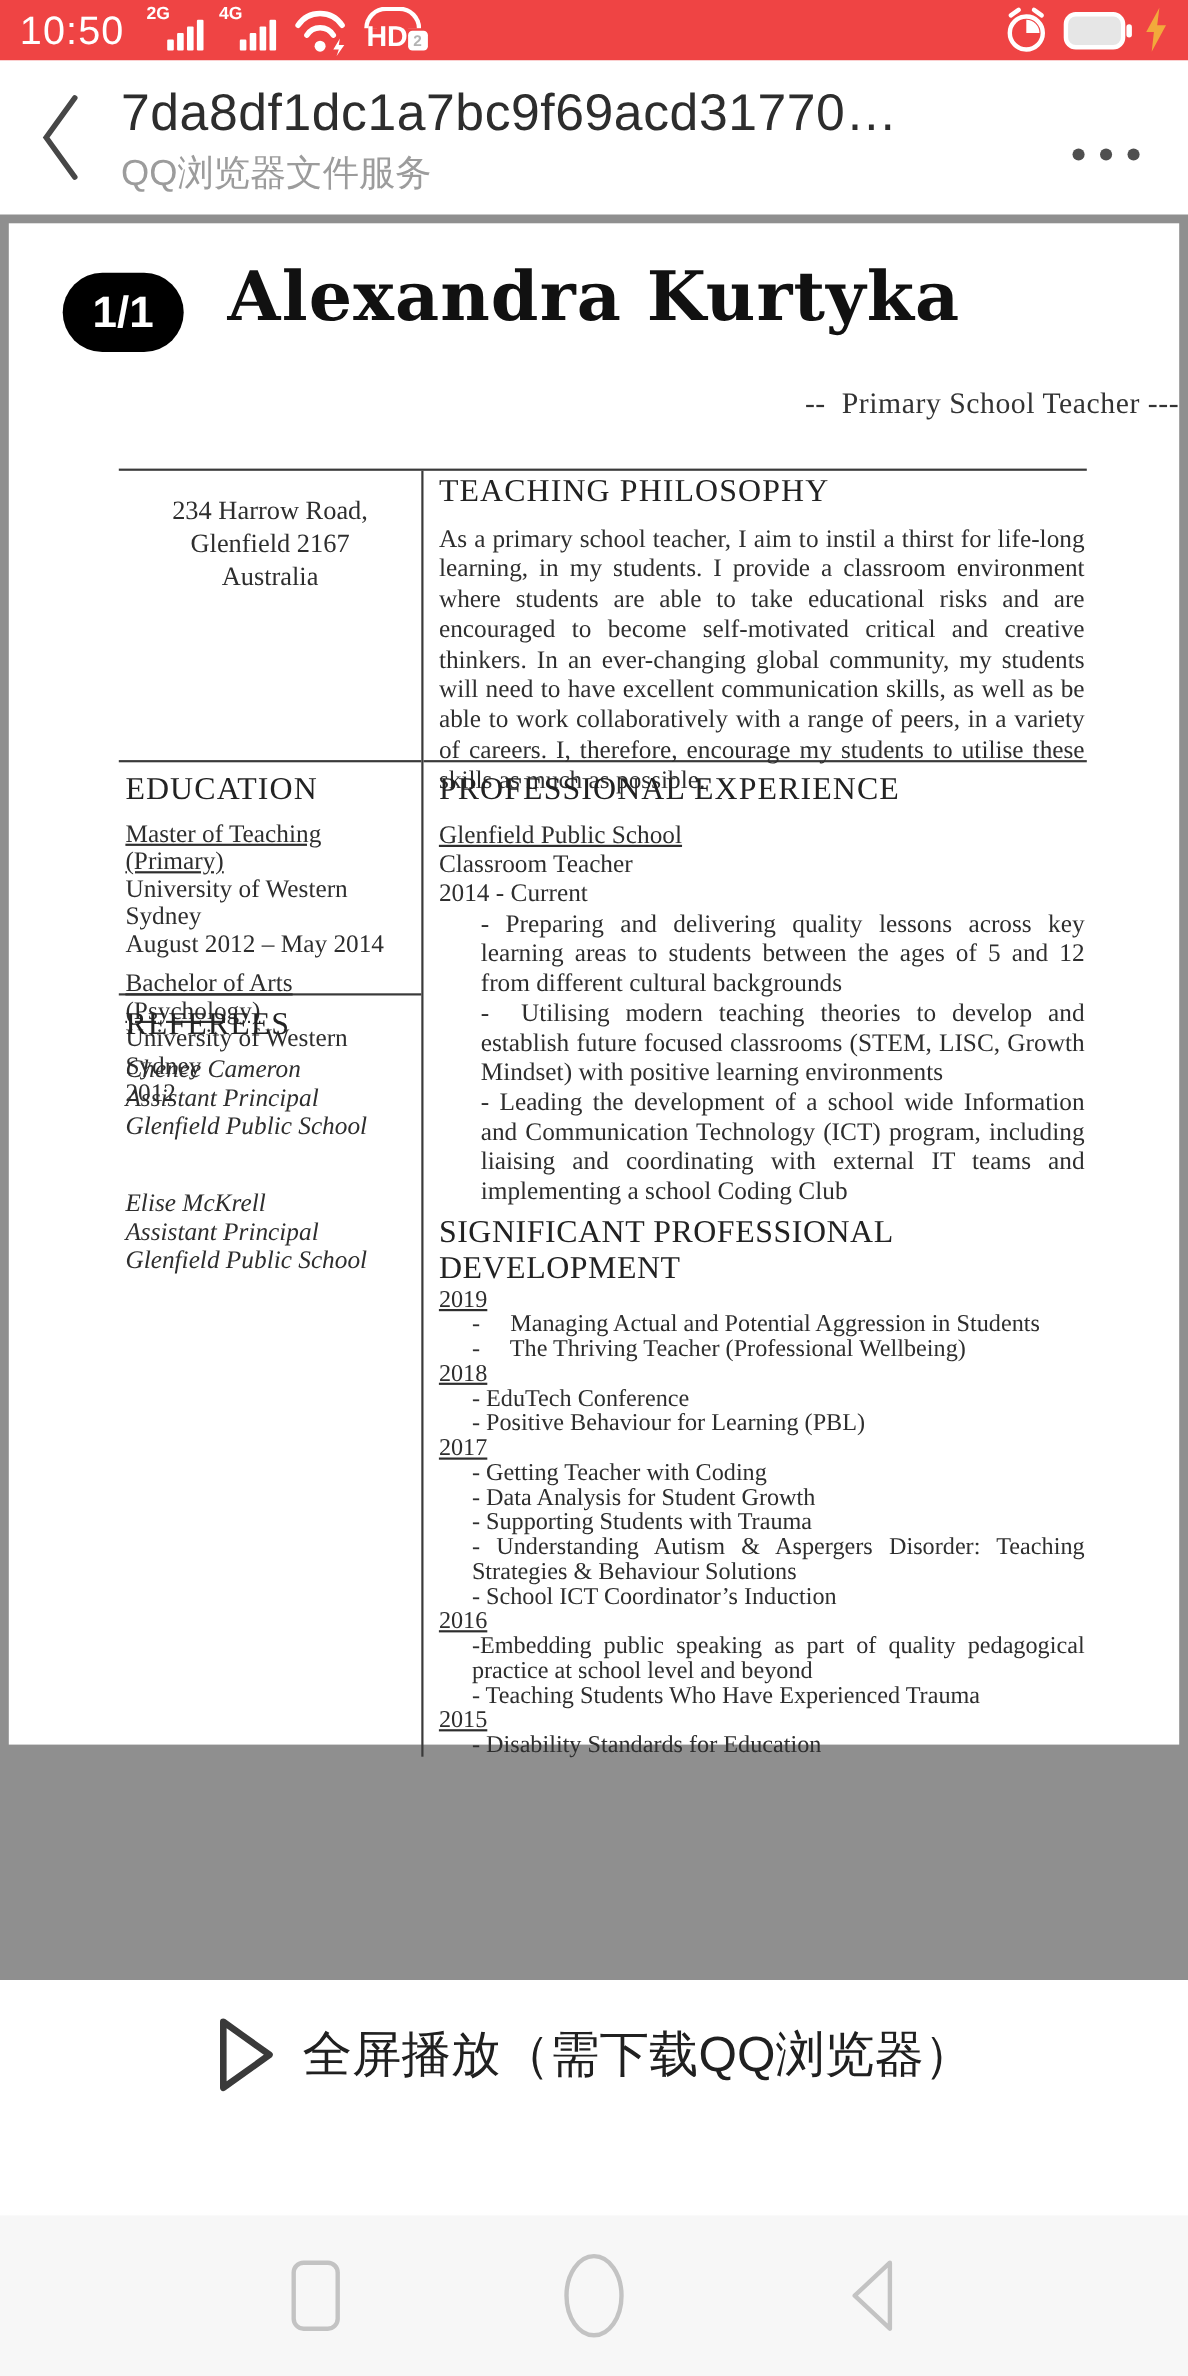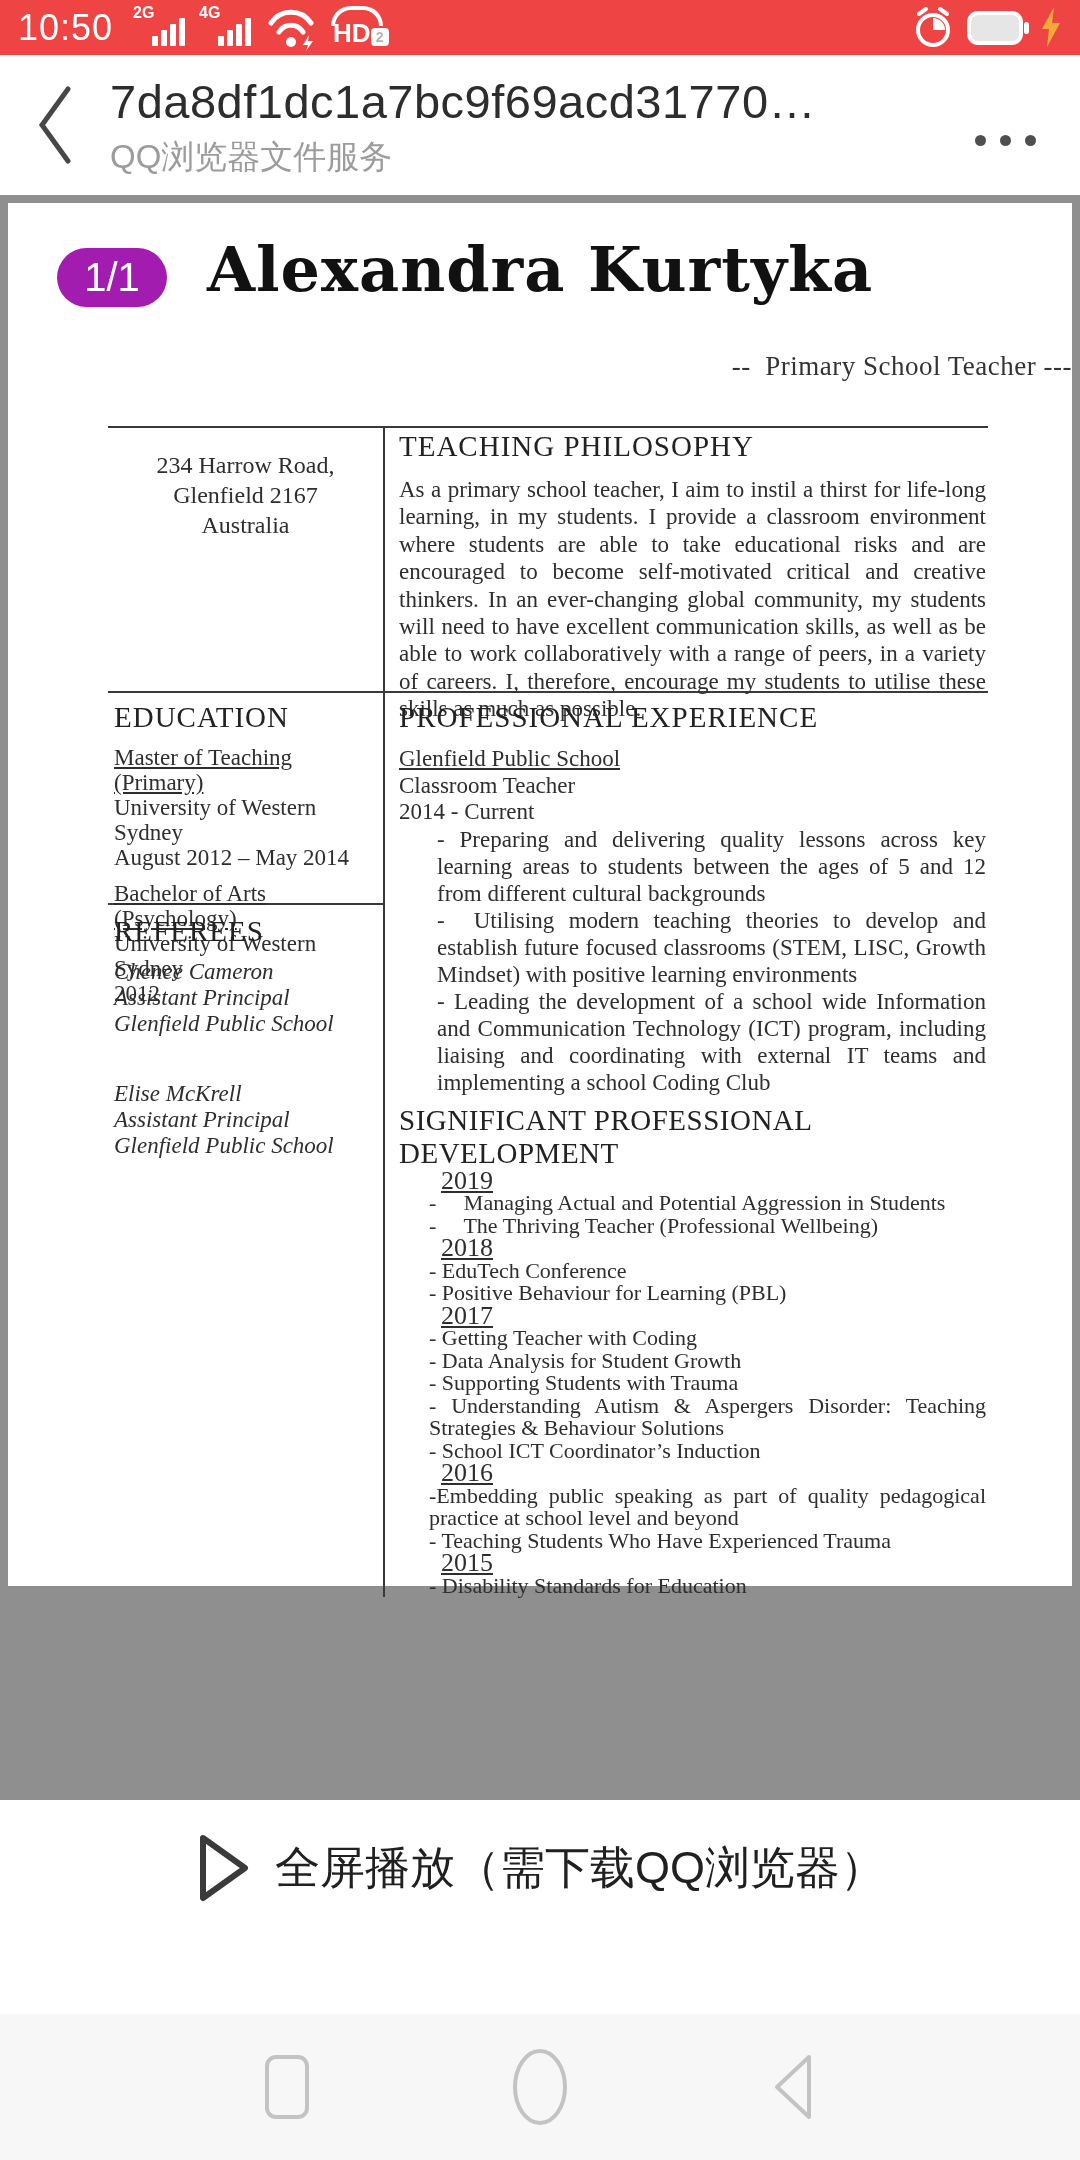--- a/index.html
+++ b/index.html
@@ -31,23 +31,23 @@
   .header-text { flex:1; padding-top:4px; }
   .file-title { font-size:47px; color:#2d2d2d; letter-spacing:0.5px; white-space:nowrap; }
   .file-subtitle { font-size:33px; color:#9c9c9c; margin-top:6px; }
   .menu-dots { display:flex; gap:14px; padding:30px 44px 0 10px; }
   .menu-dots i { width:11px; height:11px; border-radius:50%; background:#4f4f4f; display:block; }
 
   
   .doc-area { position:absolute; left:0; top:195px; width:1080px; height:1683px; background:#8f8f8f; }
   .page { position:absolute; left:8px; top:8px; width:1064px; height:1383px; background:#fff;
     font-family:"Liberation Serif", serif; color:#2e2e2e; }
-  .page-badge { position:absolute; left:49px; top:45px; width:110px; height:59px; background:#a21caf;
+  .page-badge { position:absolute; left:49px; top:45px; width:110px; height:72px; background:#000000;
     border-radius:38px; color:#fff; font-family:"Liberation Sans",sans-serif; font-size:40px;
-    display:flex; align-items:center; justify-content:center; }
+    display:flex; align-items:center; justify-content:center;font-weight:bold; }
   .resume-name { position:absolute; left:0; top:30px; width:100%; text-align:center;
     font-family:"DejaVu Serif", serif; font-weight:bold; font-size:62px; color:#111; letter-spacing:1px; }
   .resume-tagline { position:absolute; left:0; top:148px; width:100%; text-align:right;
     font-size:27px; color:#333; white-space:pre; letter-spacing:0.5px; }
 
   .resume-table { position:absolute; left:100px; top:223px; width:880px; display:flex;
     border-top:2px solid #3a3a3a; }
   .col-left  { width:277px; border-right:2px solid #3a3a3a; }
   .col-right { flex:1; }
   .cell { width:100%; }
@@ -65,21 +65,21 @@
 
   .edu-entry { font-size:23px; line-height:25px; margin-bottom:11px; }
   .u { text-decoration:underline; }
   .ref-entry { font-size:23px; line-height:26px;font-style:italic; }
   .ref-entry + .ref-entry { margin-top:44px; }
 
   .exp-line { font-size:23px; line-height:26.5px; }
   .exp-bullets { margin-top:0; }
   .exp-bullet { font-size:23px; line-height:27px; padding-left:38px; text-align:justify; white-space:pre-wrap; }
   .dev-heading { font-size:29px; color:#222; letter-spacing:0.5px; font-weight:400; margin-top:8px; }
-  .dev-year { font-size:26px; line-height:22.5px; text-decoration:underline;margin-left:42px; }
+  .dev-year { font-size:22px; line-height:22.5px; text-decoration:underline; }
   .dev-item { font-size:22px; line-height:22.5px; padding-left:30px; text-align:justify; white-space:pre-wrap; }
 
   
   .promo-bar { position:absolute; left:0; top:1800px; width:1080px; height:136px; background:#fff;
     display:flex; align-items:center; justify-content:center; gap:20px; }
   .promo-label { font-size:45px; color:#202020; }
 
   
   .nav-bar { position:absolute; left:0; top:2014px; width:1080px; height:146px; background:#f7f7f7;
     display:flex; align-items:center; justify-content:space-around; padding:0 160px; }

